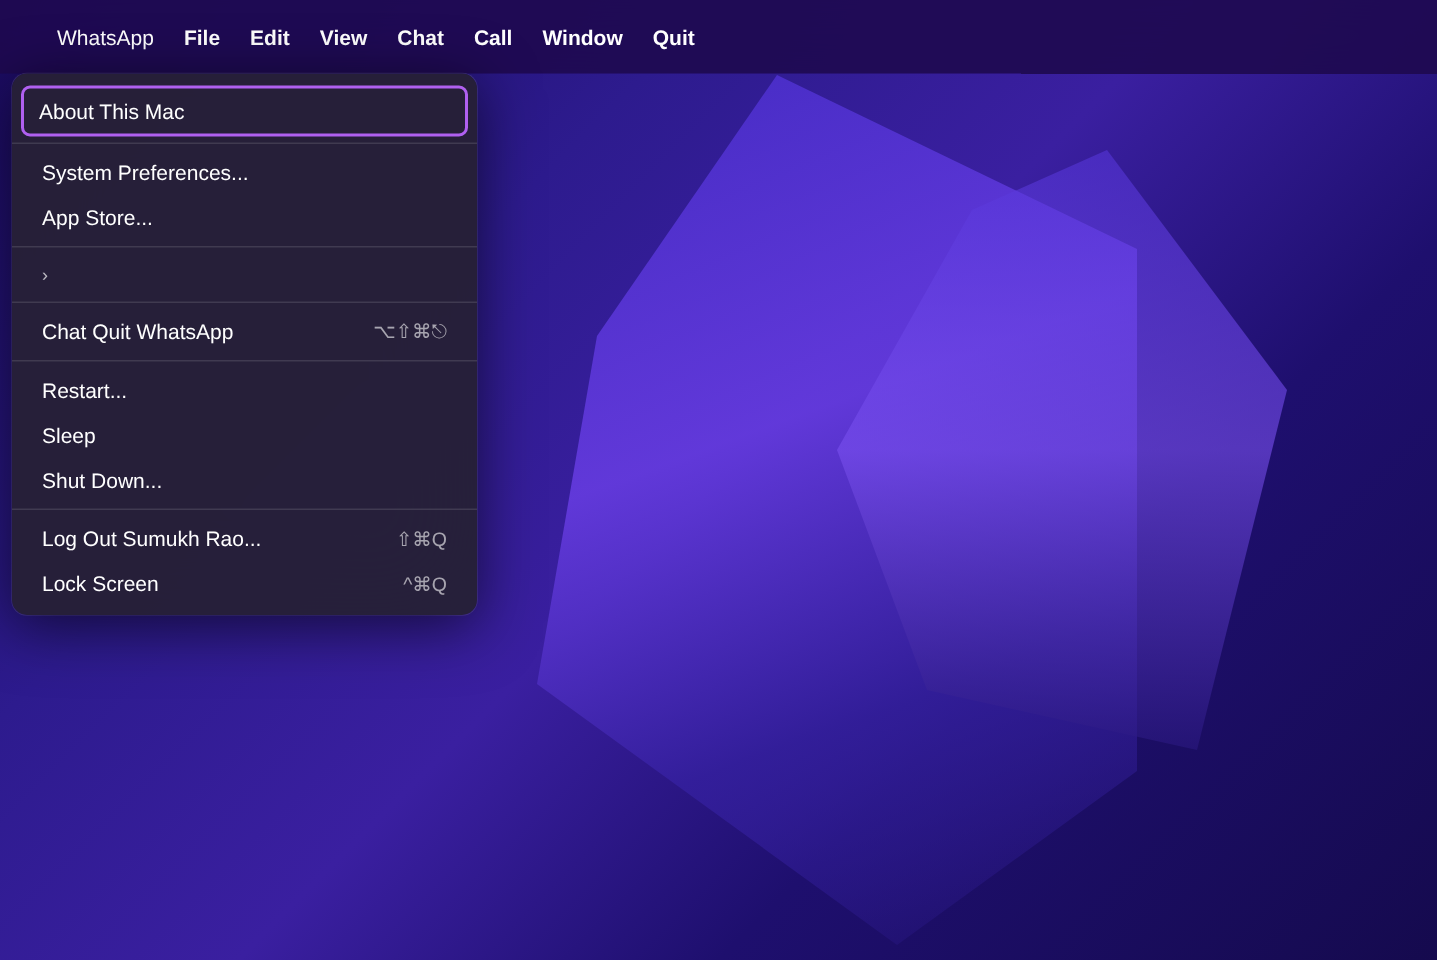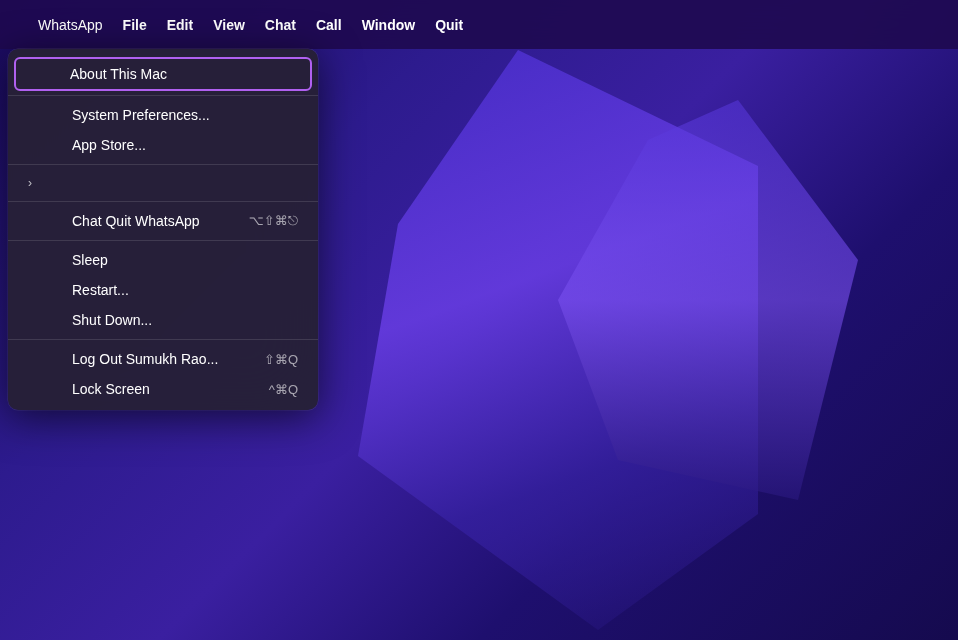--- a/index.html
+++ b/index.html
@@ -110,21 +110,20 @@
     .menu-item-highlighted {
       background: transparent;
       border: 2px solid #b060f0;
       border-radius: 6px;
       margin: 2px 6px;
       padding: 7px 10px;
     }
 
     .menu-item-label {
       flex: 1;
-      margin-left: 44px;
     }
 
     .menu-item-shortcut {
       color: rgba(255,255,255,0.6);
       font-size: 13px;
       margin-left: 20px;
     }
 
     .menu-item-arrow {
       color: rgba(255,255,255,0.7);
@@ -181,25 +180,25 @@
   <div class="menu-separator"></div>
 
   <div class="menu-item">
     <span class="menu-item-label">Chat Quit WhatsApp</span>
     <span class="menu-item-shortcut">⌥⇧⌘⎋</span>
   </div>
 
   <div class="menu-separator"></div>
 
   <div class="menu-item">
+    <span class="menu-item-label">Restart...</span>
+  </div>
+
+  <div class="menu-item">
     <span class="menu-item-label">Sleep</span>
-  </div>
-
-  <div class="menu-item">
-    <span class="menu-item-label">Restart...</span>
   </div>
 
   <div class="menu-item">
     <span class="menu-item-label">Shut Down...</span>
   </div>
 
   <div class="menu-separator"></div>
 
   <div class="menu-item">
     <span class="menu-item-label">Log Out Sumukh Rao...</span>

